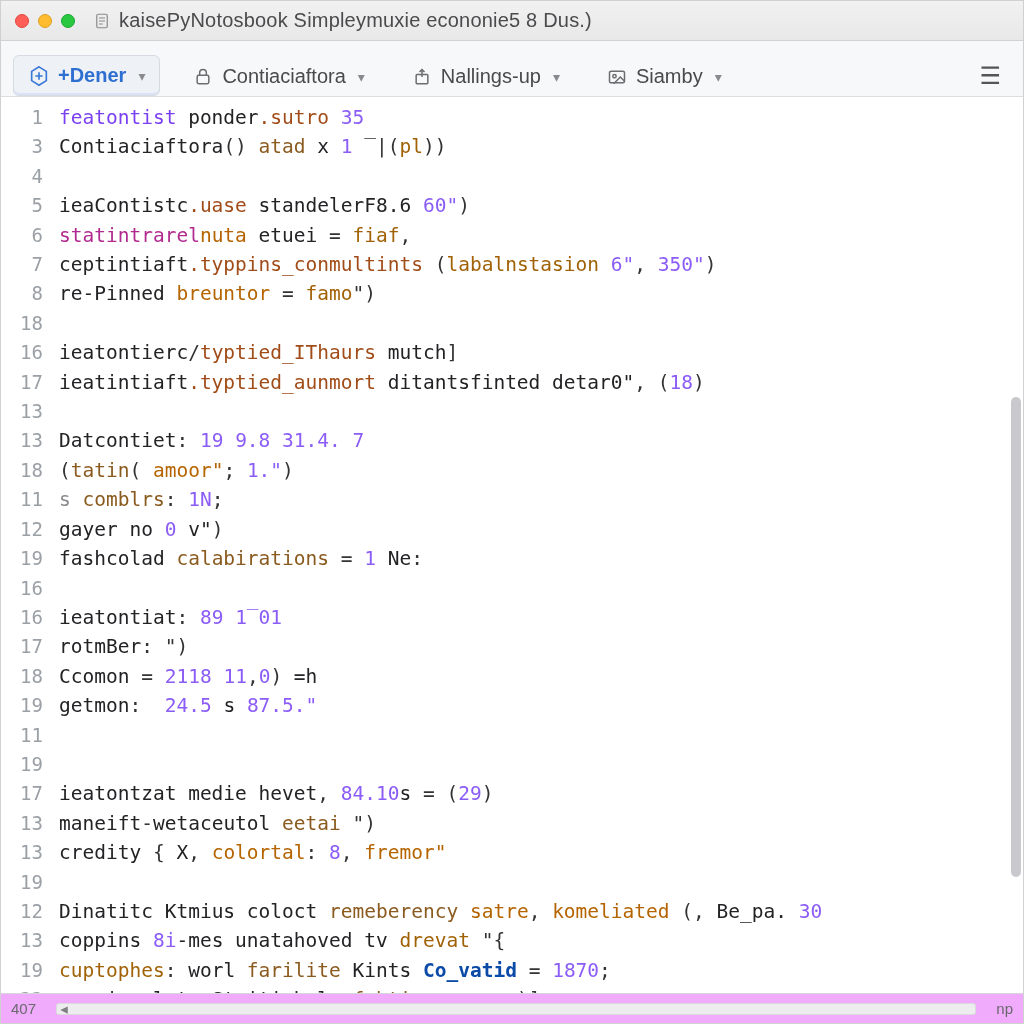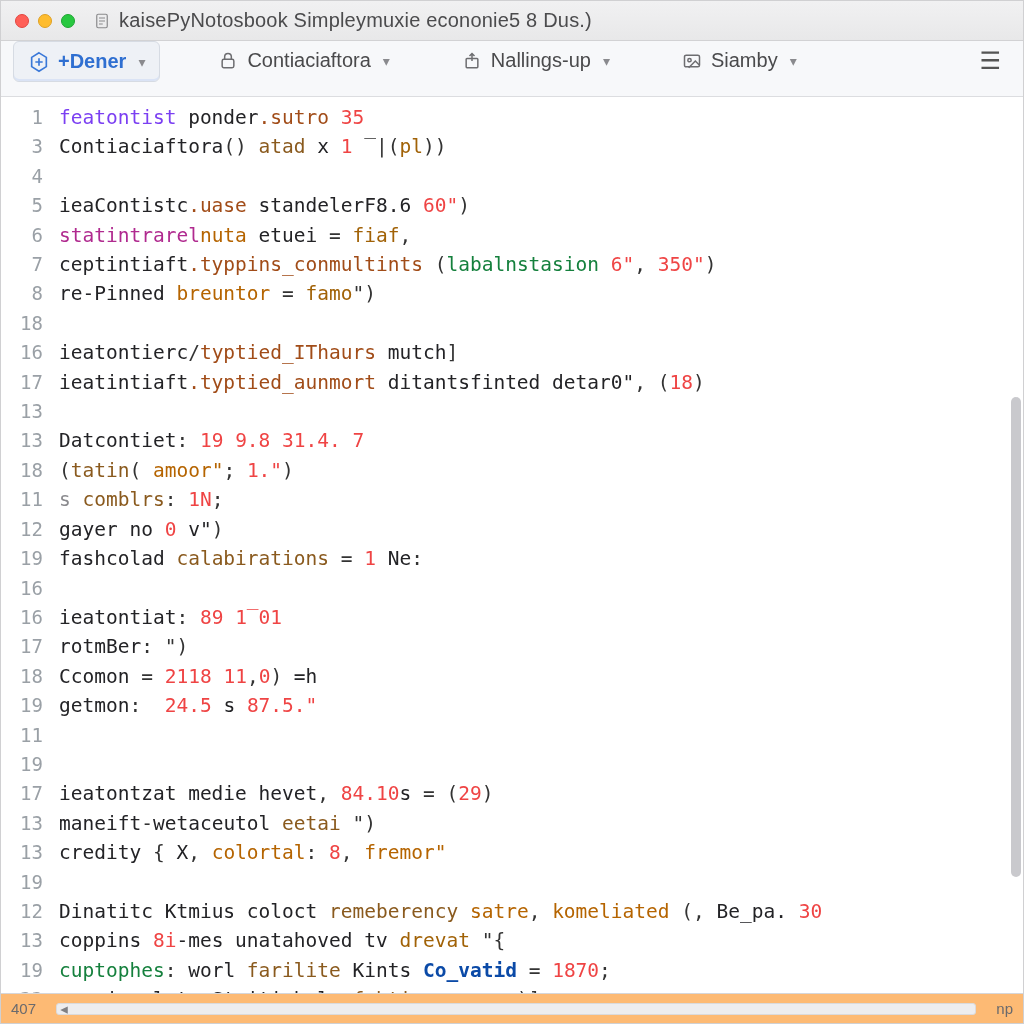--- a/index.html
+++ b/index.html
@@ -8,49 +8,49 @@
   
   .titlebar { height: 40px; display: flex; align-items: center; padding: 0 14px; background: linear-gradient(#f1f1f2,#e8e8e9); border-bottom: 1px solid #d2d2d4; }
   .traffic { display: flex; gap: 9px; margin-right: 18px; }
   .dot { width: 14px; height: 14px; border-radius: 50%; }
   .dot.red { background:#ff5f57; border:1px solid #e24640;}
   .dot.yellow { background:#febc2e; border:1px solid #dfa023;}
   .dot.green { background:#28c840; border:1px solid #1fa533;}
   .title-icon { width:18px; height:18px; margin-right:8px; display:inline-flex; align-items:center; justify-content:center; color:#8a8a8c; }
   .title-text { font-size: 20px; color:#4b4b4d; font-weight: 400; letter-spacing:0.2px; }
   
-  .toolbar { height: 56px; display:flex; align-items:flex-start; padding: 0 12px; background:#f7f8fa; border-bottom:1px solid #dcdde0; gap: 43px; }
+  .toolbar { height: 56px; display:flex; align-items:flex-end; padding: 0 12px; background:#f7f8fa; border-bottom:1px solid #dcdde0; gap: 18px; }
   .tb-btn { display:flex; align-items:center; gap:8px; padding: 8px 14px; font-size:20px; color:#4a4a4c; cursor:pointer; border-radius:6px; }
   .tb-btn.primary { background:#eef1f6; border:1px solid #d6dbe3; box-shadow: inset 0 -2px 0 #5b8def22; }
   .tb-btn .label { font-weight:500; }
   .tb-btn.primary .label { color:#2f6fd1; font-weight:600; }
   .tb-icon { width:22px; height:22px; display:inline-flex; align-items:center; justify-content:center; color:#6d6d70; }
   .caret { font-size:14px; color:#8a8a8e; margin-left:4px;}
   .tb-spacer { flex:1; }
   .hamburger { font-size:24px; color:#555; padding:6px 10px; cursor:pointer; }
   
   .editor-wrap { flex:1; display:flex; background:#fff; position:relative; overflow:hidden; }
   .gutter { width:54px; background:#fff; padding-top:6px; text-align:right; color:#9aa0a6; font-family: Menlo, Consolas, monospace; font-size:19px; line-height:29.4px; user-select:none; border-right:0; }
   .gutter div { padding-right:12px; }
   .code { flex:1; padding:6px 6px 6px 4px; font-family: Menlo, Consolas, monospace; font-size:19.5px; line-height:29.4px; white-space:pre; color:#232326; overflow:hidden; }
   .tok-fn { color:#7b3ff2; }
   .tok-prop { color:#a14c18; }
   .tok-kw { color:#b02a8f; }
   .tok-var { color:#8a5a1e; }
-  .tok-num { color:#ef4444; }
+  .tok-num { color:#8b5cf6; }
   .tok-type { color:#b56400; }
   .tok-op { color:#333; }
   .tok-comment { color:#8a8a8e; }
   .tok-id { color:#a16207; }
   .tok-const { color:#0b4aa7; font-weight:700;}
-  .tok-call { color:#15803d;margin-top:40px; }
+  .tok-call { color:#a16207;margin-top:40px; }
   
   .vscroll { position:absolute; right:2px; top:300px; width:10px; height:480px; background:#c9c9cd; border-radius:5px; }
   
-  .statusbar { height:30px; background:#fdba74; border-top:1px solid #d6d6d9; display:flex; align-items:center; padding:0 10px; font-size:15px; color:#6a6a6d; gap:14px; }
+  .statusbar { height:30px; background:#f0abfc; border-top:1px solid #d6d6d9; display:flex; align-items:center; padding:0 10px; font-size:15px; color:#6a6a6d; gap:14px; }
   .hscroll-track { flex:1; height:12px; background:#ededef; border:1px solid #dadadc; border-radius:3px; position:relative; margin:0 6px;}
   .hscroll-thumb-l { position:absolute; left:2px; top:1px; width:10px; height:8px; color:#808084; display:flex; align-items:center; justify-content:center;}
   svg { display:block; }
 </style>
 </head>
 <body>
 
 <div class="window">
 
   <div class="titlebar">

